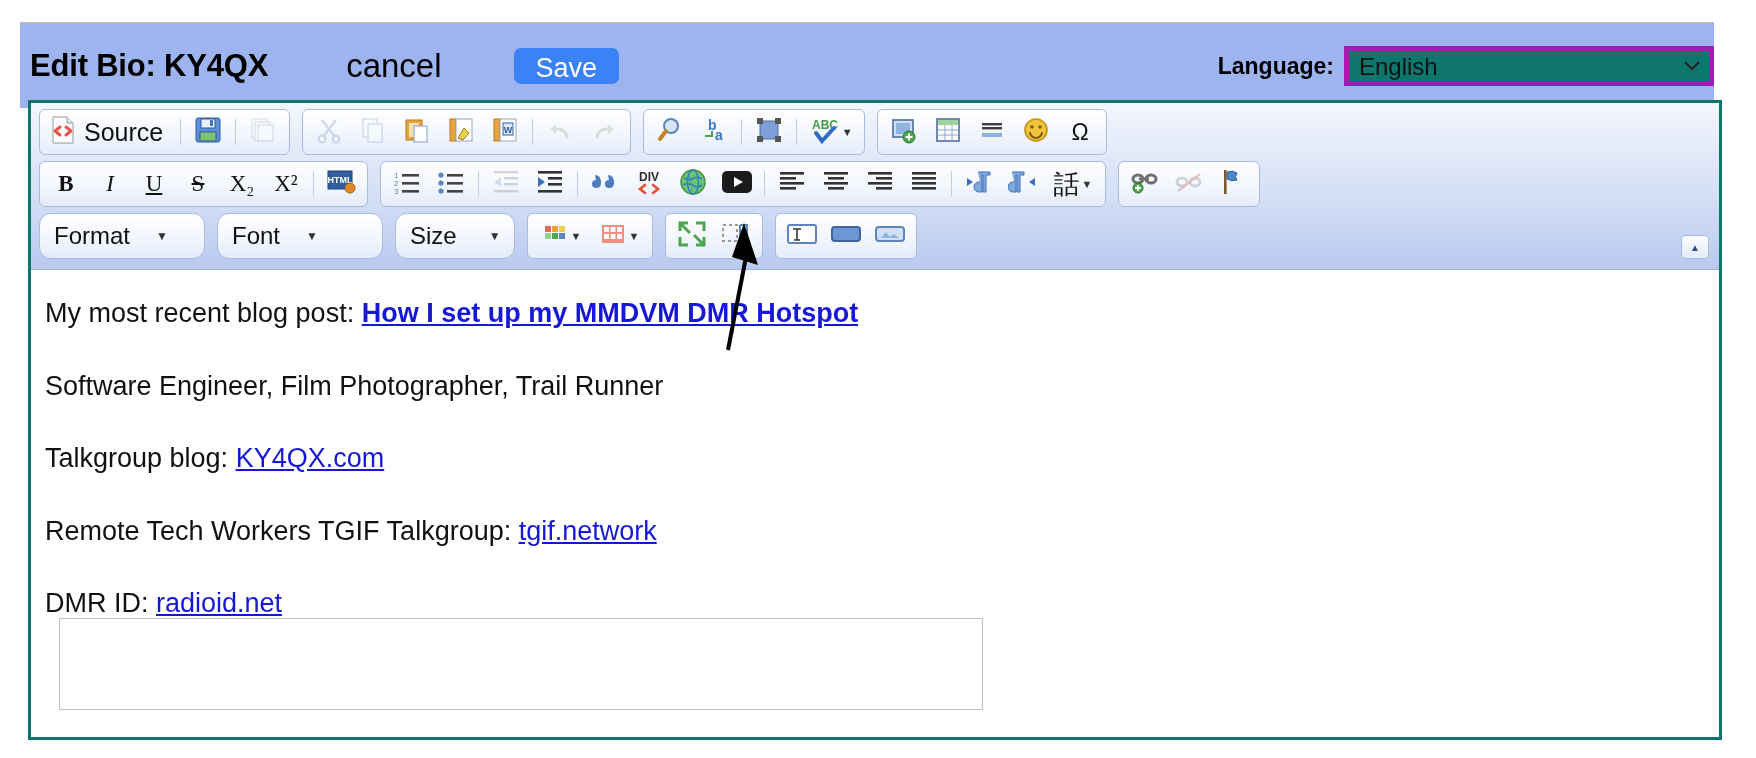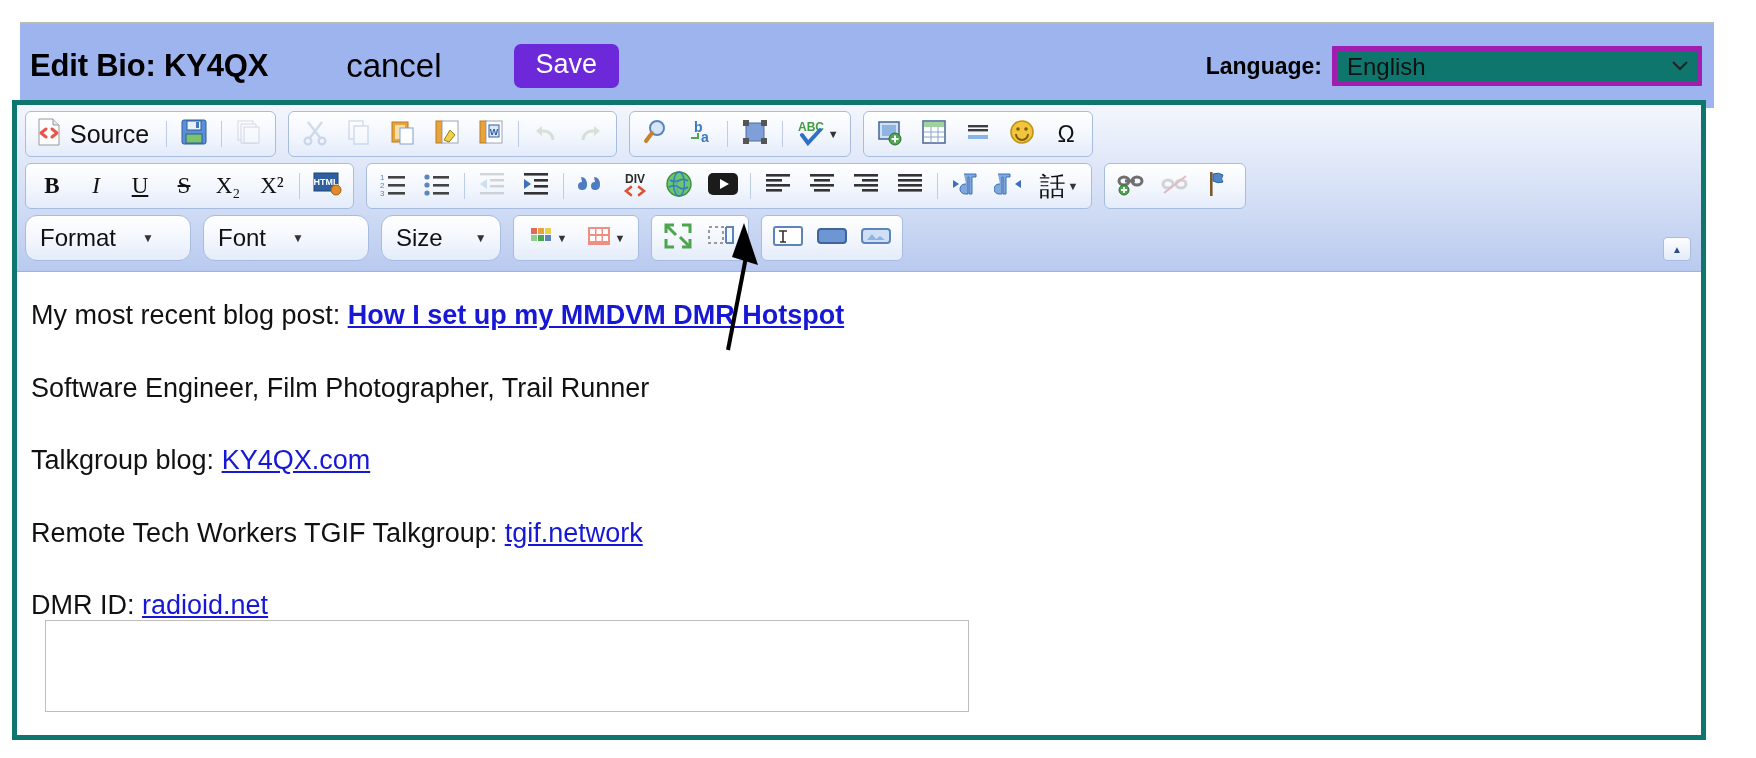--- a/index.html
+++ b/index.html
@@ -21,49 +21,49 @@
   }
   .page-title {
     font-size:31px; font-weight:bold; color:#000;
     margin-left:10px; letter-spacing:-0.2px;
   }
   .cancel-link {
     font-size:33px; color:#000; margin-left:78px; cursor:pointer;
   }
   .save-button {
     margin-left:72px;
-    background:#6d28d9; color:#fff;
+    background:#3b82f6; color:#fff;
     font-size:27px;
     border:none; border-radius:7px;
-    padding:6px 22px 8px 22px;
+    padding:6px 22px 0 22px;
     cursor:pointer; line-height:1.1;
   }
-  .lang-wrap { margin-left:auto; display:flex; align-items:center; padding-right:12px; }
+  .lang-wrap { margin-left:auto; display:flex; align-items:center; padding-right:0; }
   .lang-label { font-size:23px; font-weight:bold; color:#000; margin-right:10px; }
   .lang-select {
     width:370px; height:40px;
     background:#0f766e;
     border:5px solid #a21caf;
     border-radius:1px;
     font-size:24px; color:#111;
     padding-left:10px;
     font-family:"Liberation Sans", sans-serif;
     appearance:none; -webkit-appearance:none;
     position:relative;
   }
   .lang-box { position:relative; }
   .lang-caret {
     position:absolute; right:14px; top:50%; transform:translateY(-50%);
     pointer-events:none; color:#333; font-size:14px;
   }
 
   
   .editor {
-    position:absolute; left:12px; top:100px; width:1694px; height:640px;
-    border:5px solid #0f766e;
+    position:absolute; left:28px; top:100px; width:1694px; height:640px;
+    border:3px solid #0f766e;
     box-sizing:border-box;
     background:#fff;
   }
   .toolbar {
     background:linear-gradient(#f3f6fd 0%, #cfdbf4 65%, #b9caf0 100%);
     border-bottom:1px solid #9fb2d8;
     padding:6px 8px 8px 8px;
     position:relative;
   }
   .trow { display:flex; align-items:center; margin-bottom:6px; }

